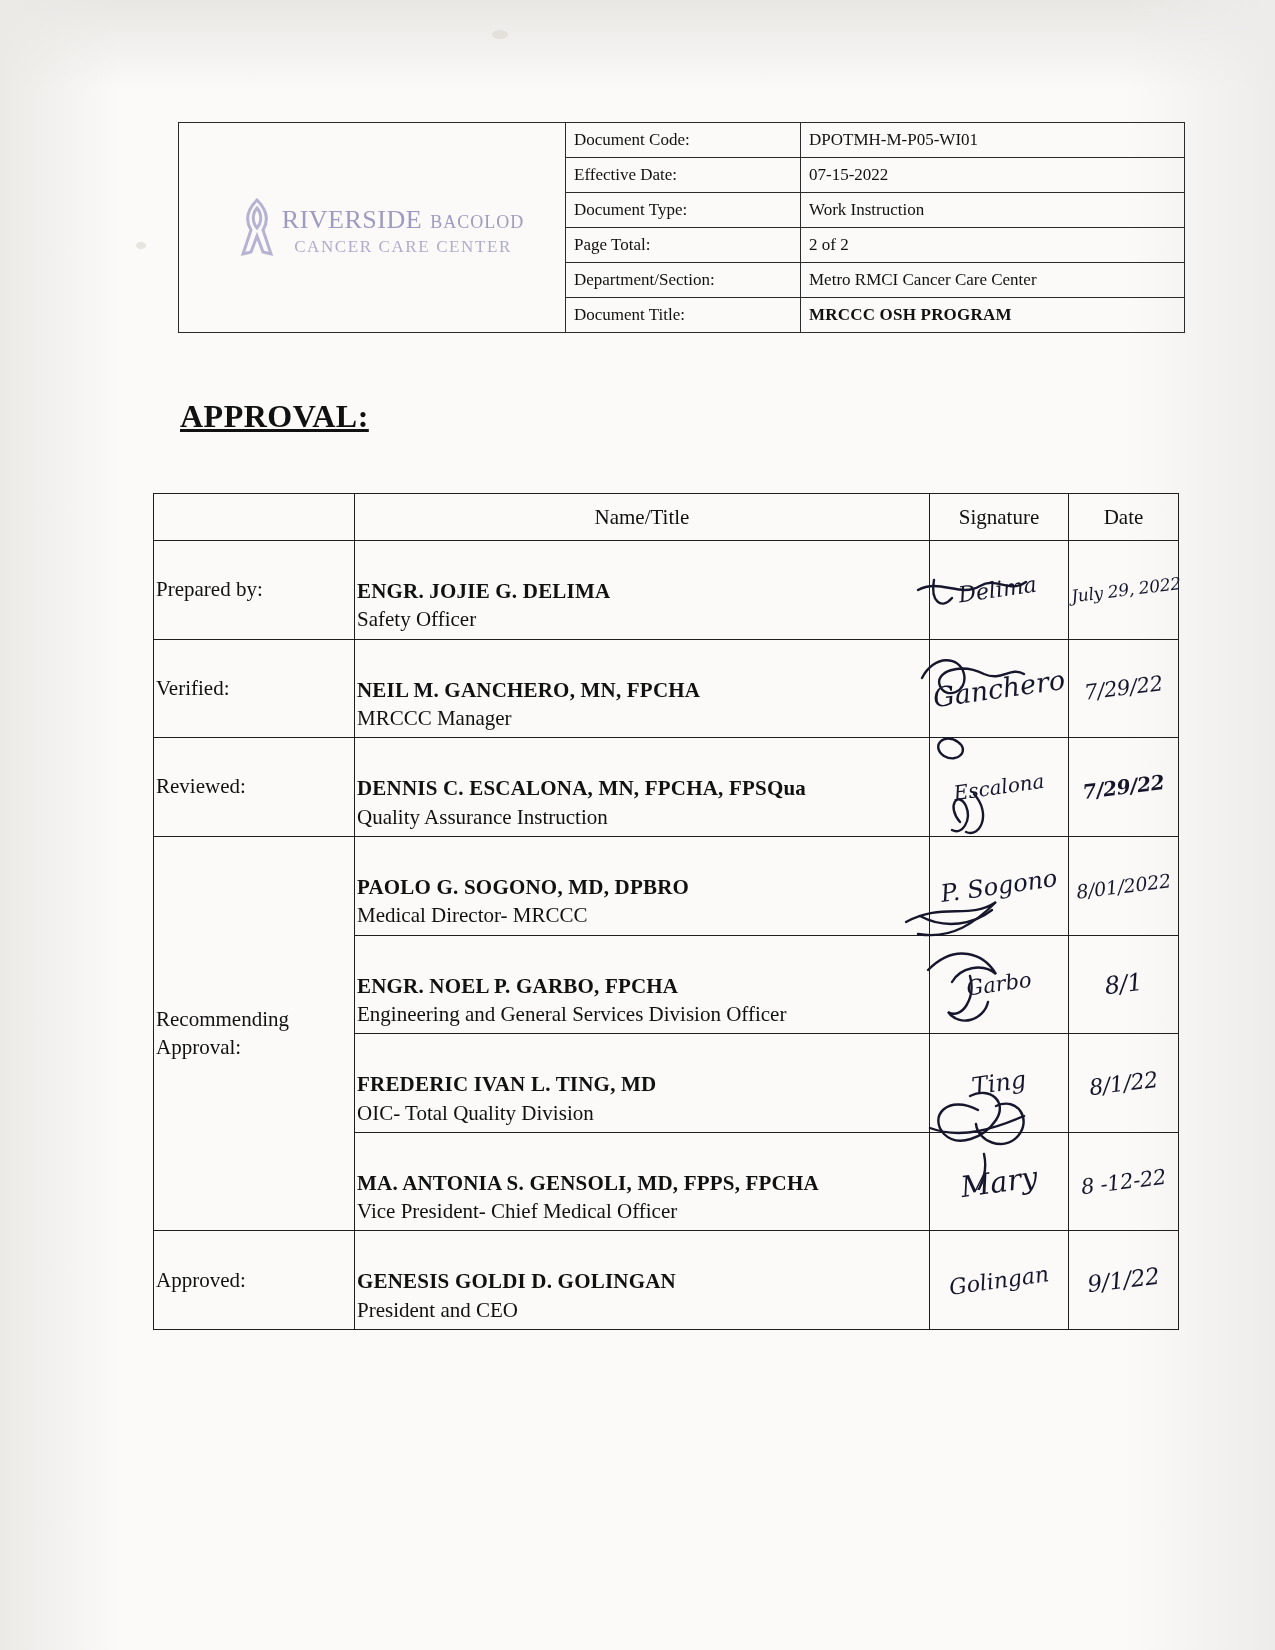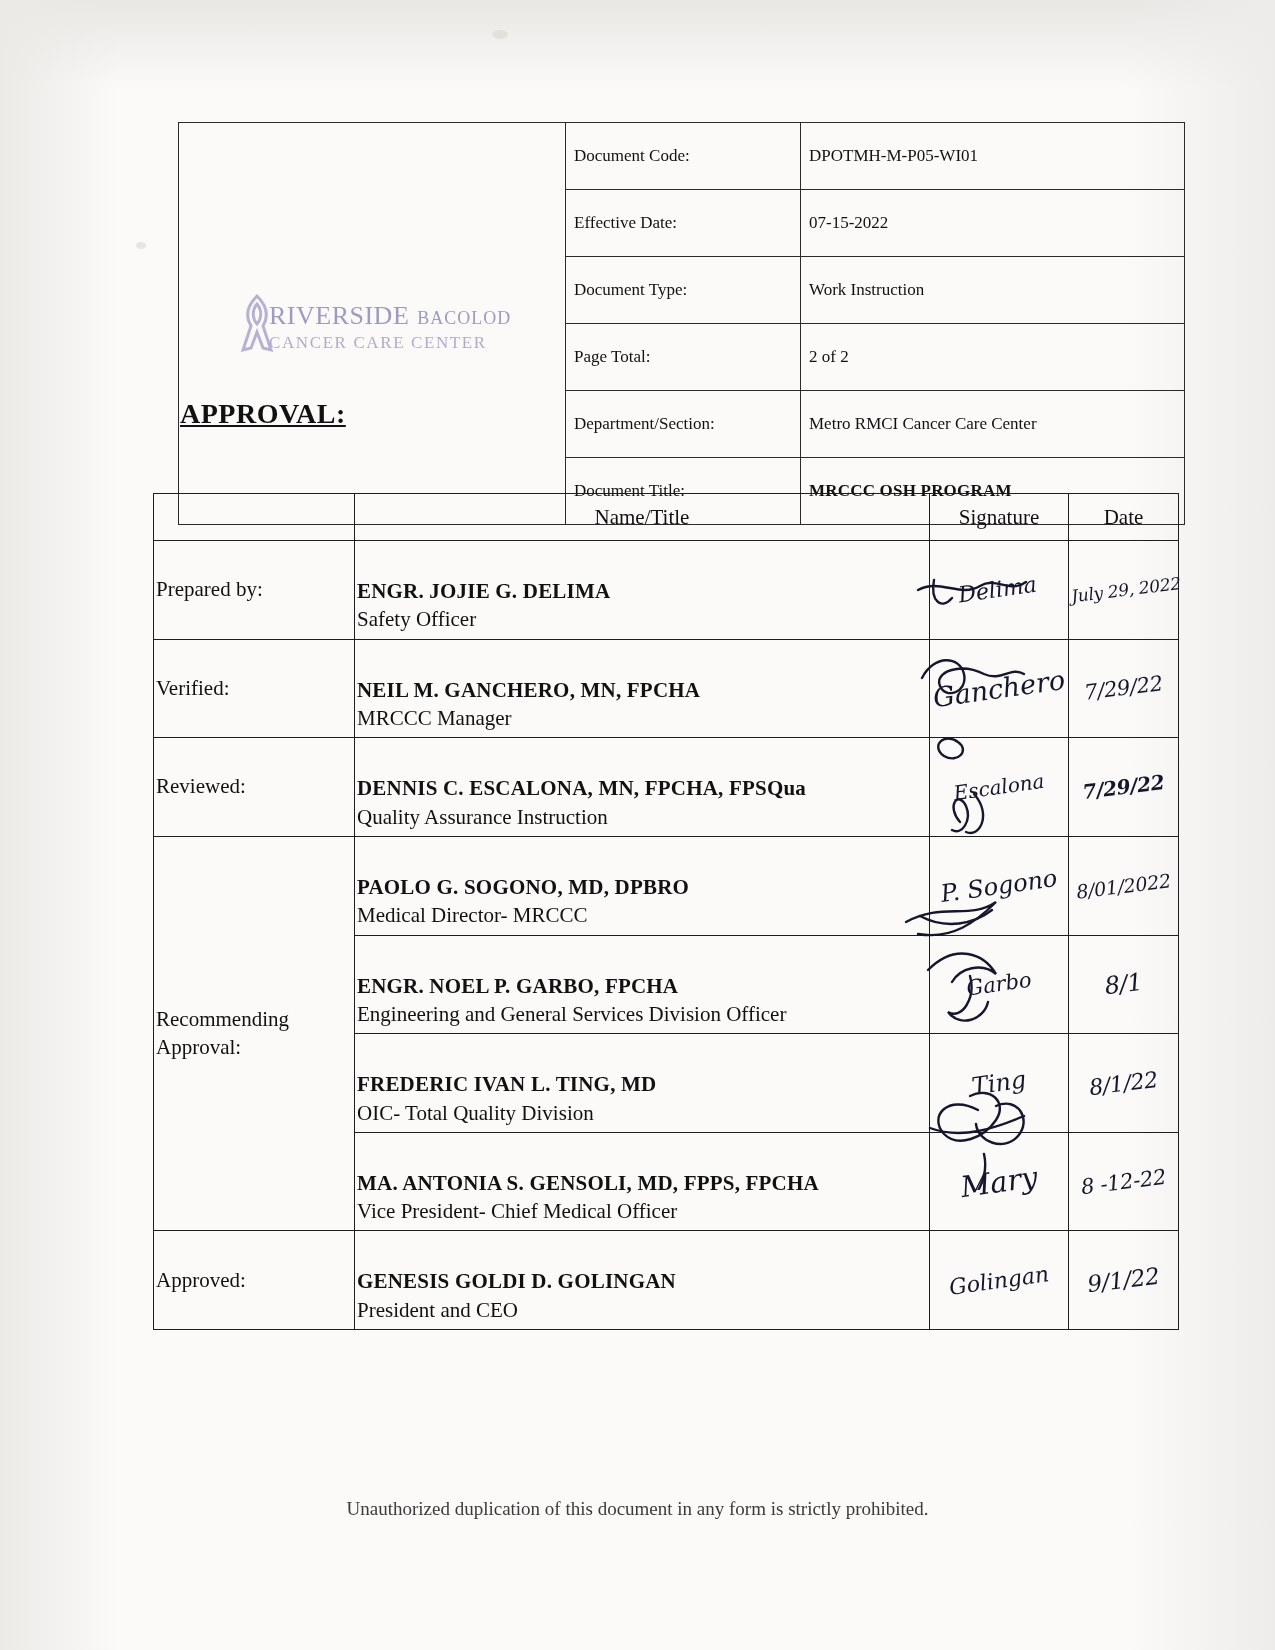--- a/index.html
+++ b/index.html
@@ -40,21 +40,21 @@
     top: 122px;
     width: 955px;
   }
   table.header-table {
     border-collapse: collapse;
     width: 100%;
     table-layout: fixed;
   }
   table.header-table td {
     border: 1px solid #2b2b2b;
-    padding: 20px 8px;
+    padding: 4px 8px;
     font-size: 17px;
     line-height: 1.25;
     height: 26px;
     vertical-align: middle;
   }
   td.logo-cell {
     width: 370px;
     text-align: center;
     vertical-align: middle;
     padding: 0;
@@ -74,21 +74,21 @@
     left: 28px;
     top: 6px;
     width: 44px;
     height: 62px;
     color: #b9b4d4;
   }
   .logo-text {
     position: absolute;
     left: 62px;
     top: 14px;
-    text-align: left;
+    text-align: center;
     color: #a9a4c4;
     font-family: "Liberation Serif", serif;
   }
   .logo-line1 {
     font-size: 26px;
     letter-spacing: 0.5px;
     color: #9f9ac0;
     white-space: nowrap;
   }
   .logo-line1 .small {
@@ -101,21 +101,21 @@
     margin-top: -4px;
     color: #b0abcb;
     white-space: nowrap;
   }
 
   
   .approval-heading {
     position: absolute;
     left: 180px;
     top: 398px;
-    font-size: 28px;
+    font-size: 32px;
     font-weight: bold;
     text-decoration: underline;
     letter-spacing: .5px;
   }
 
   
   .approval-wrap {
     position: absolute;
     left: 153px;
     top: 493px;
@@ -397,15 +397,14 @@
       <path d="M20 366 C46 380, 74 374, 92 360"></path>
       <path d="M28 420 C56 392, 84 404, 96 424 C82 412, 60 418, 52 432"></path>
       <path d="M70 426 C76 448, 62 470, 48 462 C60 478, 84 470, 88 452"></path>
       <path d="M78 560 C48 544, 28 566, 44 584 C58 598, 84 588, 96 570 C108 552, 90 536, 70 546"></path>
       <path d="M96 556 C118 546, 132 570, 118 586 C104 602, 78 592, 76 574"></path>
       <path d="M30 578 C62 590, 96 578, 124 566"></path>
       <path d="M84 604 C92 640, 60 660, 40 690"></path>
     </g>
   </svg>
 
-  <div class="footer">Unauthorized duplication of this document in any form is strictly prohibited.</div>
 
 </div>
 
 </body></html>

